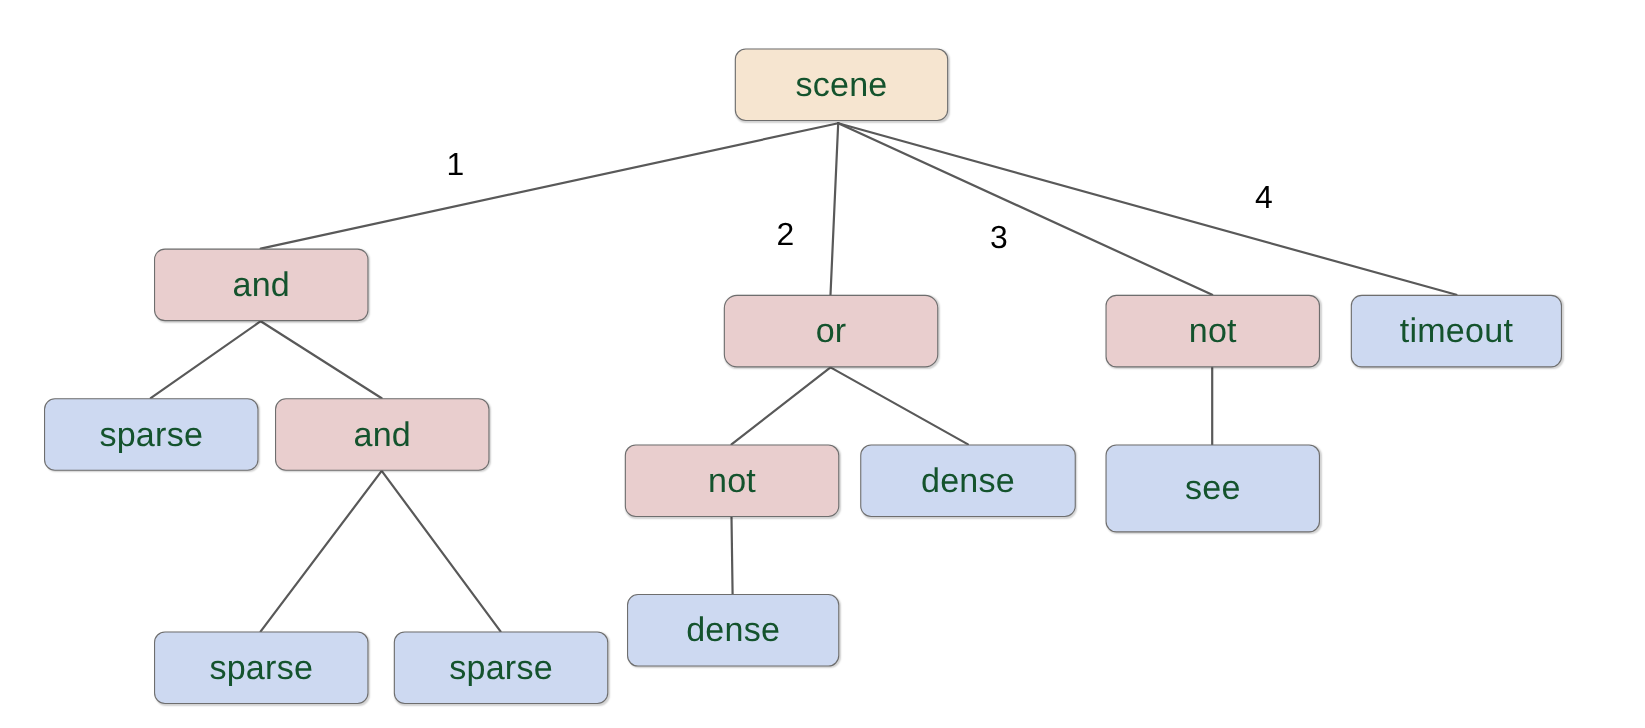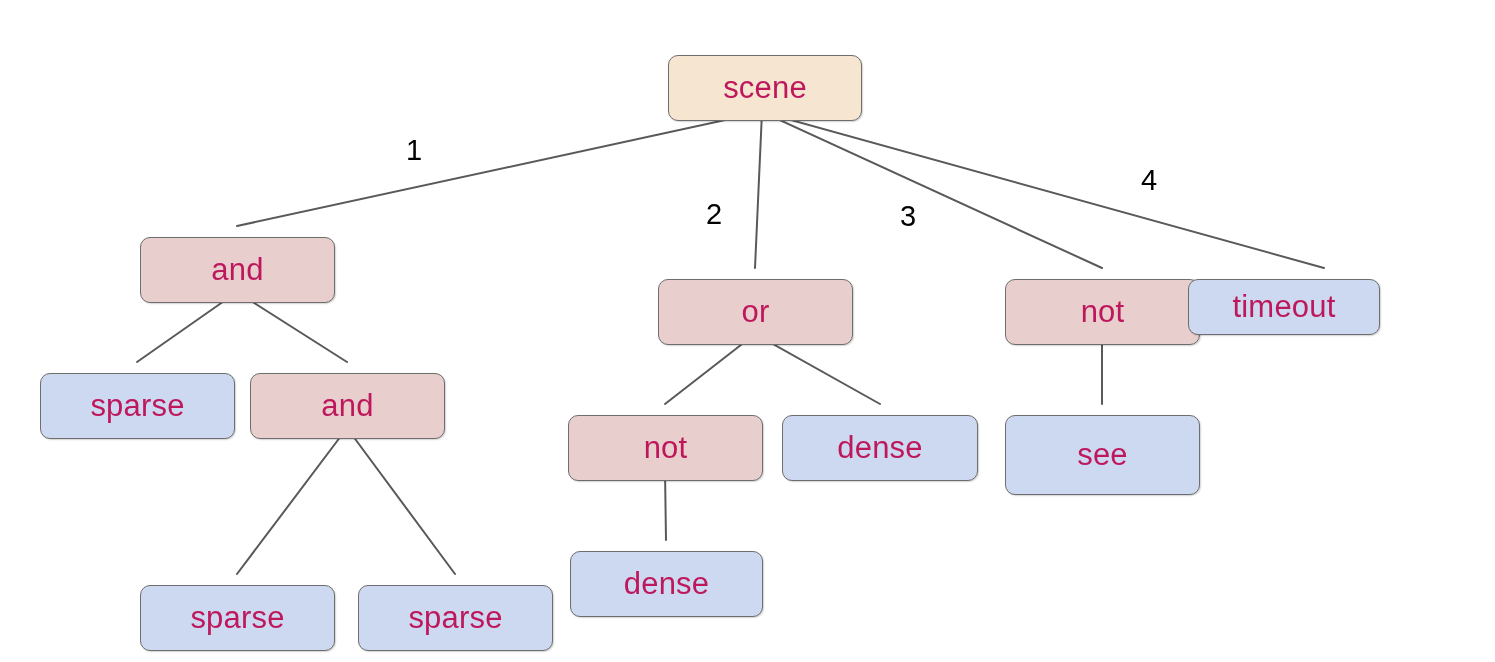--- a/index.html
+++ b/index.html
@@ -23,27 +23,26 @@
     height: 662px;
   }
   .tree-node {
     position: absolute;
     box-sizing: border-box;
     border: 1.6px solid #6e6e6e;
     border-radius: 10px;
     display: flex;
     align-items: center;
     justify-content: center;
-    color: #be185d;
+    color: #14532d;
     font-size: 31px;
     letter-spacing: 0.2px;
     line-height: 1;
     box-shadow: 1px 1px 1.5px rgba(0,0,0,0.18);
     user-select: none;
-    margin-top: 11px;
   }
   .node-label {
     display: block;
     pointer-events: none;
     transform: translateY(-1px);
   }
   .edge-label {
     position: absolute;
     font-size: 29px;
     color: #000000;
@@ -69,27 +68,27 @@
       <line x1="665" y1="470" x2="666" y2="540" stroke="#595959" stroke-width="2" stroke-linecap="round"></line>
       <line x1="1102" y1="334" x2="1102" y2="404" stroke="#595959" stroke-width="2" stroke-linecap="round"></line>
     </svg>
   <div id="node-layer">
       <div class="tree-node" style="left: 668px; top: 44px; width: 194px; height: 66px; background: rgb(246, 229, 208); border-color: rgb(110, 110, 110);">
         <span class="node-label">scene</span>
       </div>
       <div class="tree-node" style="left: 140px; top: 226px; width: 195px; height: 66px; background: rgb(233, 206, 206); border-color: rgb(110, 110, 110);">
         <span class="node-label">and</span>
       </div>
-      <div class="tree-node" style="left: 658px; top: 268px; width: 195px; height: 66px; background: rgb(233, 206, 206); border-color: rgb(110, 110, 110);">
+      <div class="tree-node" style="left: 658px; top: 268px; width: 195px; height: 66px; background: rgb(233, 206, 206); border-color: rgb(110, 110, 110); border-radius: 12px;">
         <span class="node-label">or</span>
       </div>
       <div class="tree-node" style="left: 1005px; top: 268px; width: 195px; height: 66px; background: rgb(233, 206, 206); border-color: rgb(110, 110, 110);">
         <span class="node-label">not</span>
       </div>
-      <div class="tree-node" style="left: 1188px; top: 268px; width: 192px; height: 56px; background: rgb(205, 217, 241); border-color: rgb(110, 110, 110);">
+      <div class="tree-node" style="left: 1228px; top: 268px; width: 192px; height: 66px; background: rgb(205, 217, 241); border-color: rgb(110, 110, 110);">
         <span class="node-label">timeout</span>
       </div>
       <div class="tree-node" style="left: 40px; top: 362px; width: 195px; height: 66px; background: rgb(205, 217, 241); border-color: rgb(110, 110, 110);">
         <span class="node-label">sparse</span>
       </div>
       <div class="tree-node" style="left: 250px; top: 362px; width: 195px; height: 66px; background: rgb(233, 206, 206); border-color: rgb(110, 110, 110);">
         <span class="node-label">and</span>
       </div>
       <div class="tree-node" style="left: 568px; top: 404px; width: 195px; height: 66px; background: rgb(233, 206, 206); border-color: rgb(110, 110, 110);">
         <span class="node-label">not</span>

